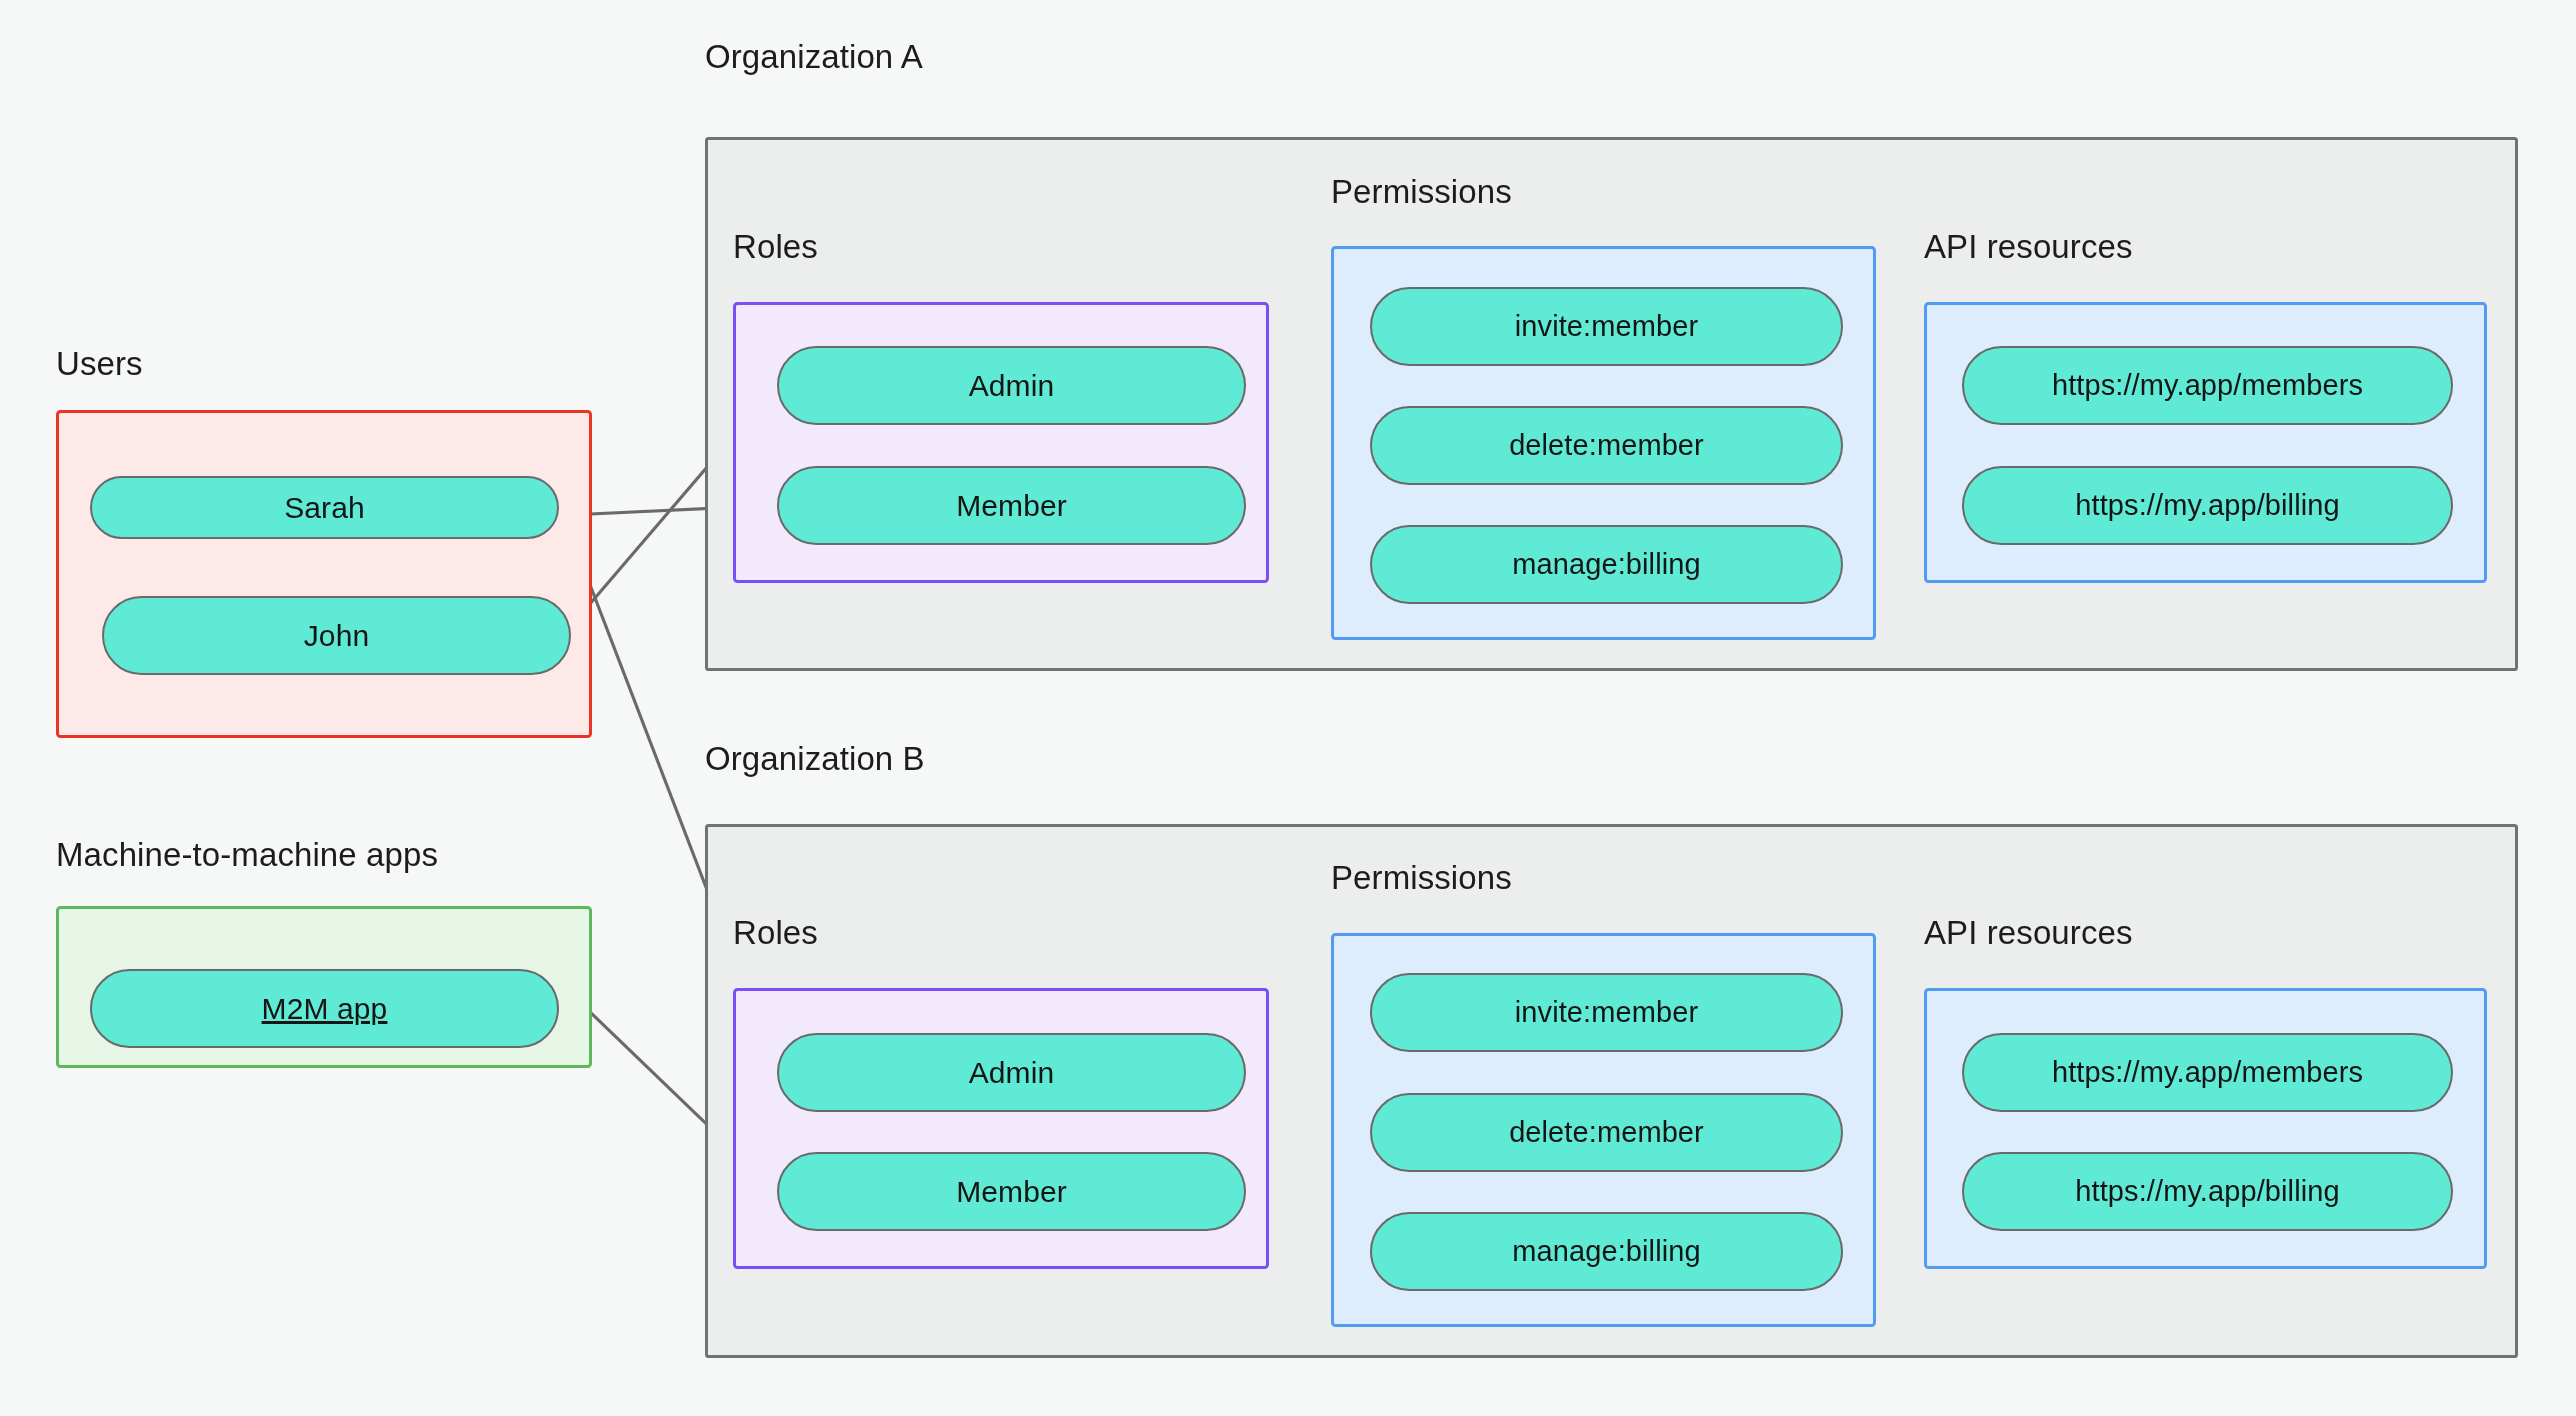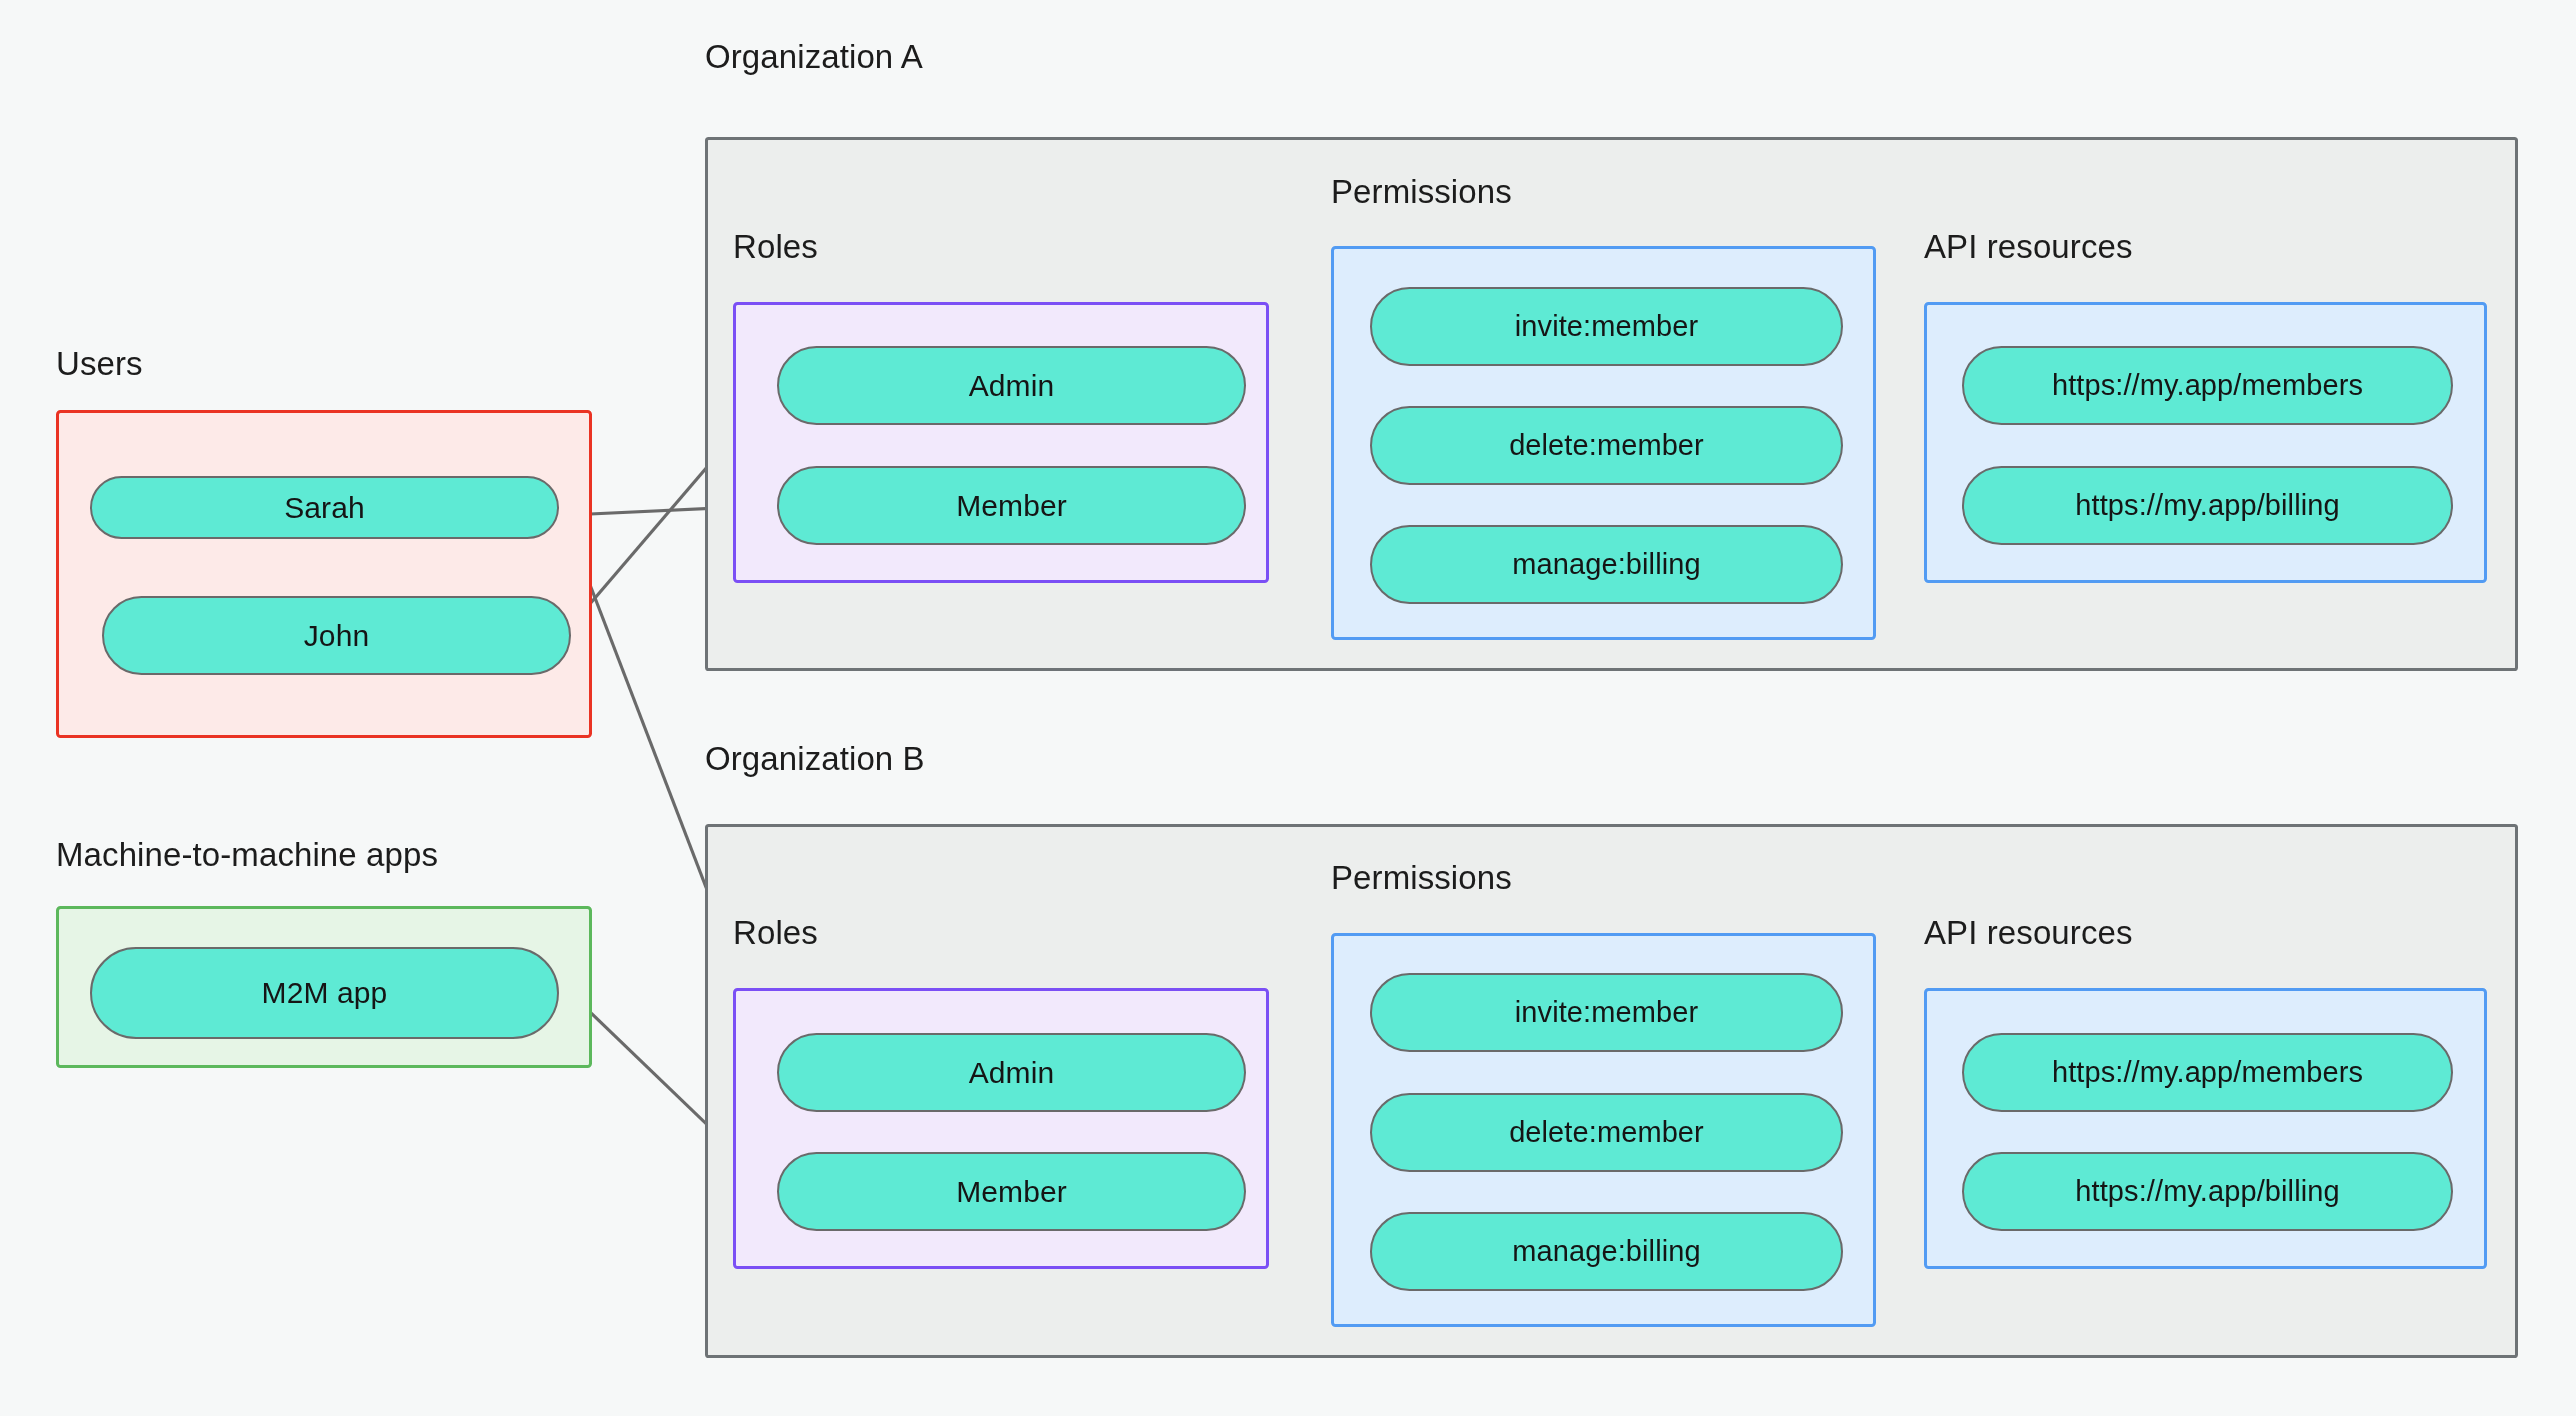--- a/index.html
+++ b/index.html
@@ -123,21 +123,21 @@
 
   <div class="zone zone-users" style="left:56px;top:410px;width:536px;height:328px;"></div>
 
   <div class="pill" style="left:90px;top:476px;width:469px;height:63px;">Sarah</div>
   <div class="pill" style="left:102px;top:596px;width:469px;height:79px;">John</div>
 
   <div class="grp-label" style="left:56px;top:838px;text-align:center;">Machine-to-machine apps</div>
 
   <div class="zone zone-m2m" style="left:56px;top:906px;width:536px;height:162px;"></div>
 
-  <div class="pill" style="left:90px;top:947px;width:469px;height:92px;">M2M app</div>
+  <div class="pill" style="left:90px;top:969px;width:469px;height:79px;text-decoration:underline;">M2M app</div>
 
   <div class="grp-label" style="left:705px;top:40px;">Organization A</div>
 
   <div class="org-frame" style="left:705px;top:137px;width:1813px;height:534px;"></div>
 
   <div class="grp-label" style="left:733px;top:230px;">Roles</div>
   <div class="zone zone-roles" style="left:733px;top:302px;width:536px;height:281px;"></div>
   <div class="pill" style="left:777px;top:346px;width:469px;height:79px;">Admin</div>
   <div class="pill" style="left:777px;top:466px;width:469px;height:79px;">Member</div>
 

